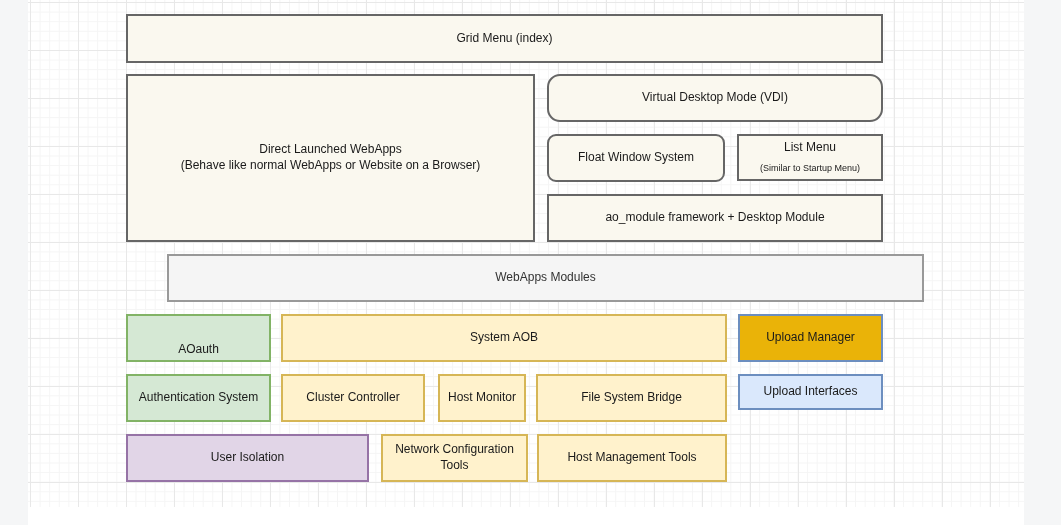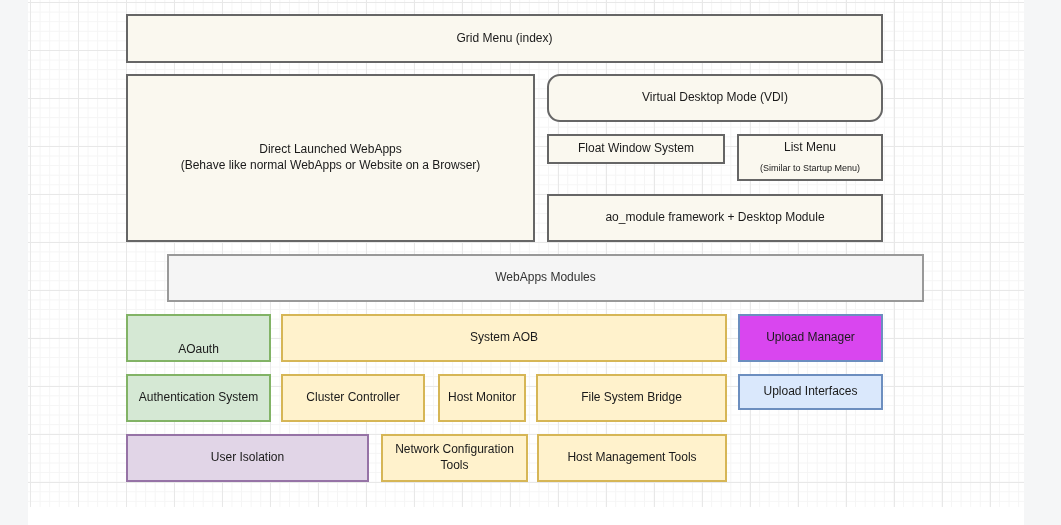--- a/index.html
+++ b/index.html
@@ -51,21 +51,21 @@
     line-height: 1.3;
     color: #1a1a1a;
     padding: 2px 4px;
   }
   .node .sub { font-size: 9px; line-height: 1.3; }
 
   
   #n-grid-menu        { left: 126px; top: 14px;  width: 757px; height: 49px; }
   #n-direct-webapps   { left: 126px; top: 74px;  width: 409px; height: 168px; }
   #n-vdi              { left: 547px; top: 74px;  width: 336px; height: 48px; border-radius: 13px; }
-  #n-float-window     { left: 547px; top: 134px; width: 178px; height: 30px; }
+  #n-float-window     { left: 547px; top: 134px; width: 178px; height: 48px; border-radius: 9px; }
   #n-list-menu        { left: 737px; top: 134px; width: 146px; height: 47px; }
   #n-ao-module        { left: 547px; top: 194px; width: 336px; height: 48px; }
   #n-webapps-modules  { left: 126px; top: 254px; width: 757px; height: 48px; color: #333333; margin-left: 41px; }
   #n-aoauth           { left: 126px; top: 314px; width: 145px; height: 48px; justify-content: flex-end; }
   #n-system-aob       { left: 281px; top: 314px; width: 446px; height: 48px; }
   #n-upload-manager   { left: 738px; top: 314px; width: 145px; height: 48px; }
   #n-auth-system      { left: 126px; top: 374px; width: 145px; height: 48px; }
   #n-cluster-ctrl     { left: 281px; top: 374px; width: 144px; height: 48px; }
   #n-host-monitor     { left: 438px; top: 374px; width: 88px;  height: 48px; }
   #n-fs-bridge        { left: 536px; top: 374px; width: 191px; height: 48px; }
@@ -113,21 +113,21 @@
   </div>
 
   <div id="n-aoauth" class="node" style="background: rgb(213, 232, 212); border-color: rgb(130, 179, 102);">
     <span>AOauth</span>
   </div>
 
   <div id="n-system-aob" class="node" style="background: rgb(255, 242, 204); border-color: rgb(214, 182, 86);">
     <span>System AOB</span>
   </div>
 
-  <div id="n-upload-manager" class="node" style="background: #d946ef; border-color: rgb(108, 142, 191);">
+  <div id="n-upload-manager" class="node" style="background: #eab308; border-color: rgb(108, 142, 191);">
     <span>Upload Manager</span>
   </div>
 
   <div id="n-auth-system" class="node" style="background: rgb(213, 232, 212); border-color: rgb(130, 179, 102);">
     <span>Authentication System</span>
   </div>
 
   <div id="n-cluster-ctrl" class="node" style="background: rgb(255, 242, 204); border-color: rgb(214, 182, 86);">
     <span>Cluster Controller</span>
   </div>

